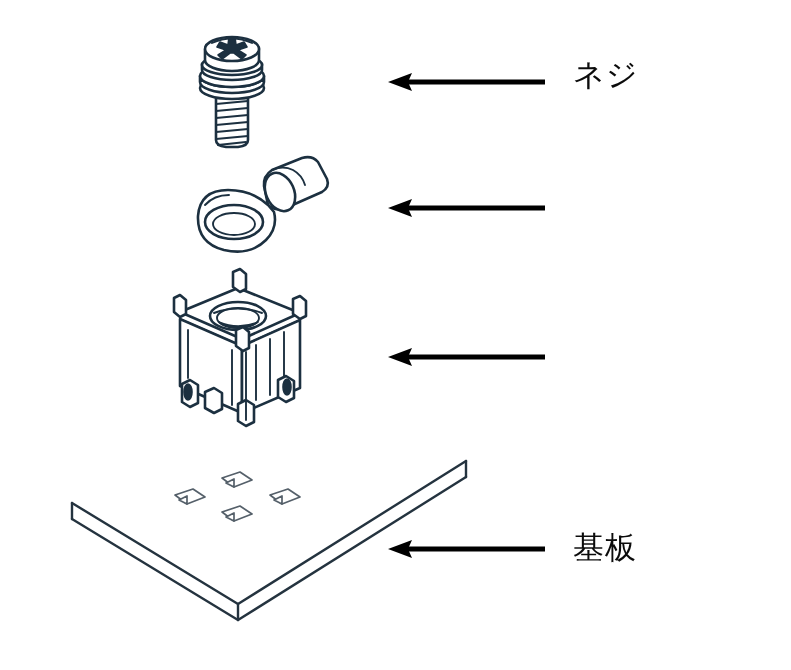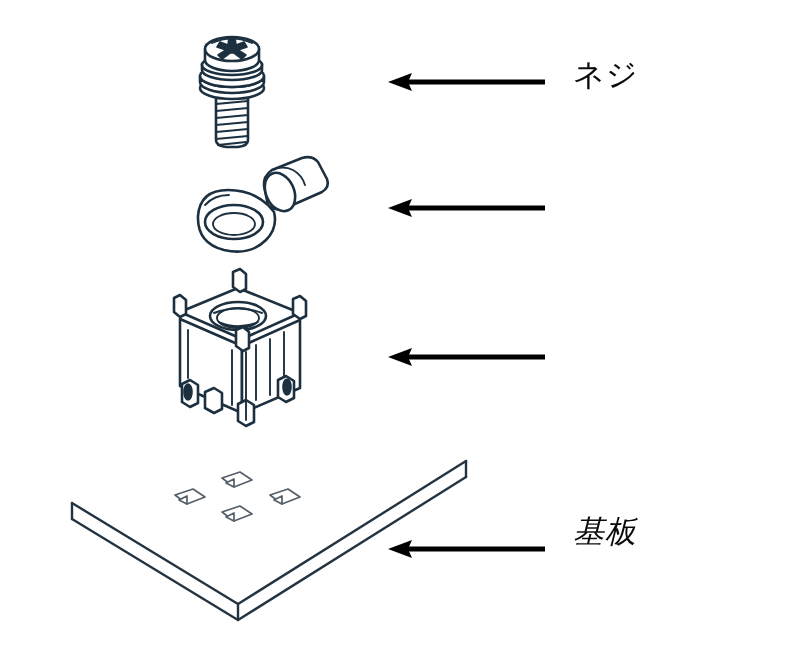--- a/index.html
+++ b/index.html
@@ -28,21 +28,21 @@
     font-family: "DejaVu Sans", "Liberation Sans", sans-serif;
     font-size: 31px;
     line-height: 1;
     color: #0b0b0b;
     white-space: nowrap;
     letter-spacing: 1px;
   }
   #label-screw      { left: 573px; top: 59px; }
   #label-ring       { left: 573px; top: 190px; }
   #label-terminal   { left: 573px; top: 341px; }
-  #label-board      { left: 573px; top: 516px; font-style: italic; }
+  #label-board      { left: 573px; top: 532px; }
 </style>
 </head>
 <body>
 
 <div id="page">
 
   <svg class="layer-svg" viewBox="0 0 791 670" xmlns="http://www.w3.org/2000/svg">
     <defs>
       <style>
         .ln   { fill:none; stroke:#1c3040; stroke-width:2.6; stroke-linecap:round; stroke-linejoin:round; }

